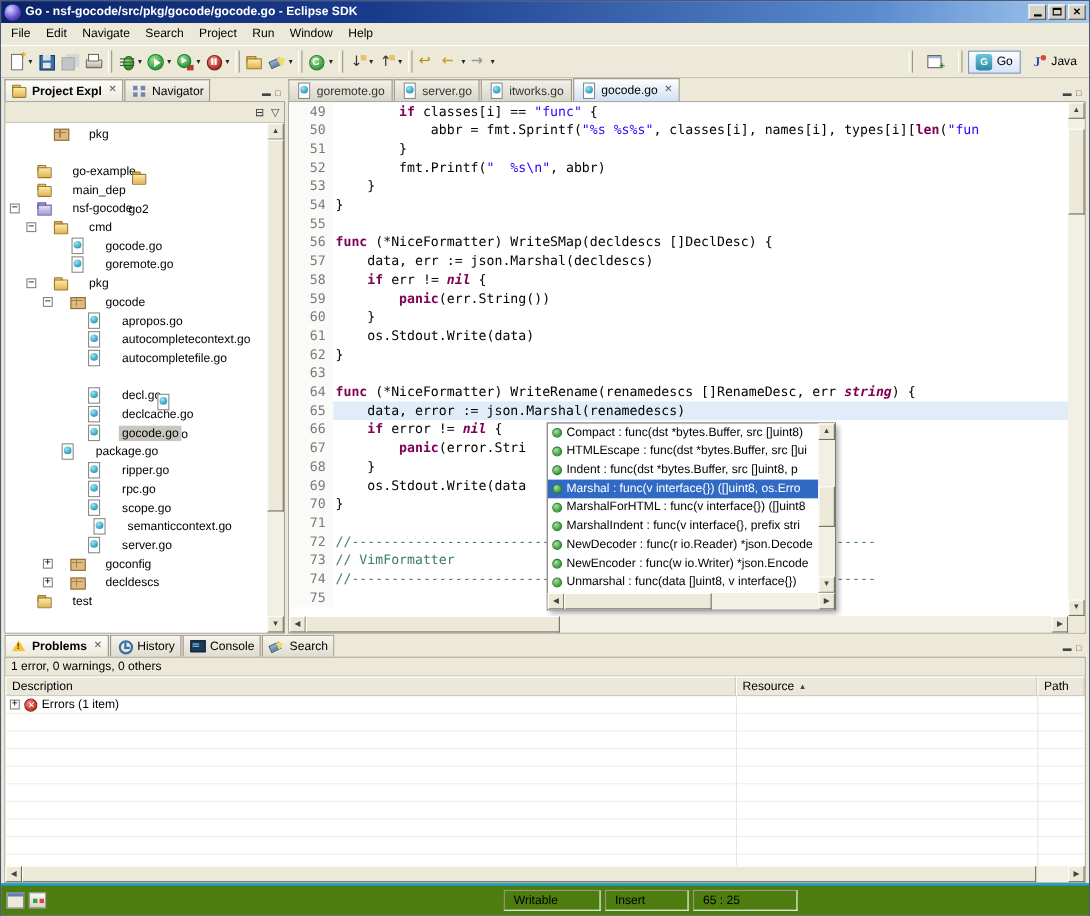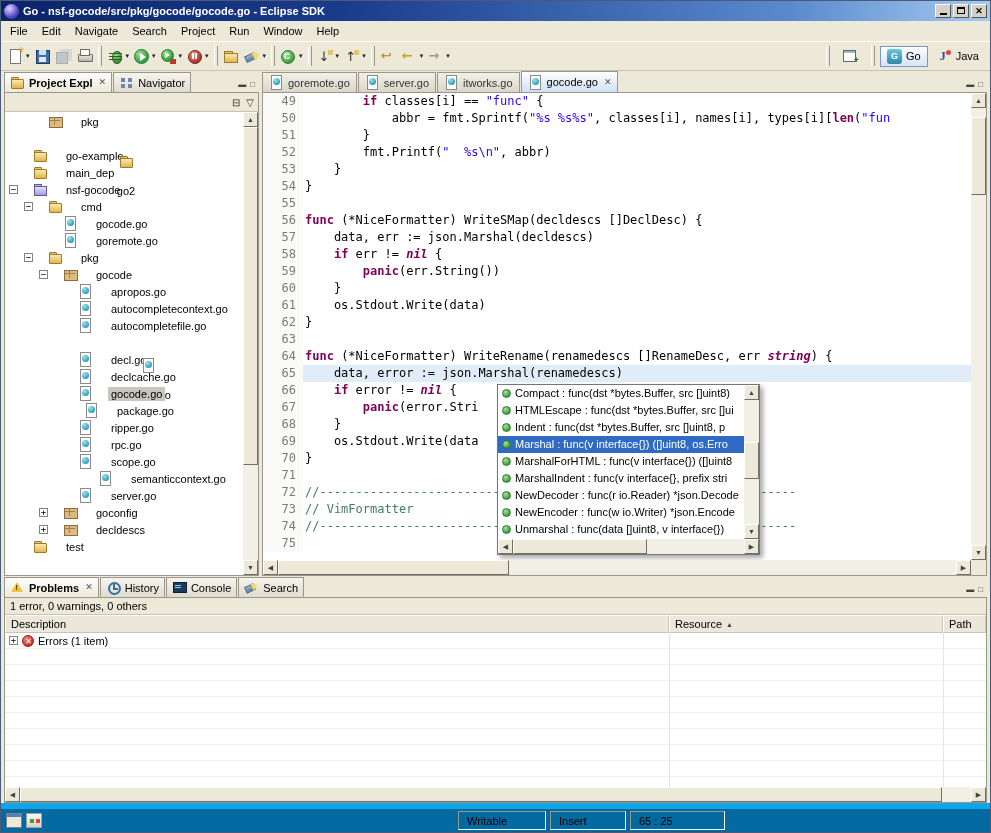--- a/index.html
+++ b/index.html
@@ -167,21 +167,21 @@
   .col{border:1px solid;border-color:#FFF #C8C5B8 #C8C5B8 #FFF;padding:2px 5px;display:flex;align-items:center;gap:4px;overflow:hidden}
   .col-desc{width:664px;flex:none}
   .col-res{width:274px;flex:none}
   .col-path{flex:1}
   .sort-icon{font-size:7px;color:#444}
   .prows{flex:1;position:relative;overflow:hidden;background:#FFF}
   .grid-line{position:absolute;top:0;bottom:0;width:1px;background:#E8E6DC}
   .prow{height:16px;display:flex;align-items:center;gap:4px;padding-left:4px;border-bottom:1px solid #F0EEE6}
 
   
-  .statusbar{height:29px;flex:none;display:flex;align-items:center;gap:4px;padding:2px 5px;border-top:6px solid #0ea5e9;background:#0369a1}
+  .statusbar{height:29px;flex:none;display:flex;align-items:center;gap:4px;padding:2px 5px;border-top:2px solid #0ea5e9;background:#4d7c0f}
   .status-cell{height:19px;border:1px solid;border-color:#9A968A #FFF #FFF #9A968A;padding:3px 8px 0;white-space:nowrap}
   .cell-writable{width:88px}
   .cell-insert{width:76px}
   .cell-pos{width:95px}
   .status-spacer{width:408px;flex:none}
   .status-tail{flex:1}
   .sbi{position:relative;display:inline-block;width:16px;height:15px;flex:none}
   .sbi-fastview{background:#ECE9D8;border:1px solid #808080;box-shadow:inset 0 3px 0 #5A7EB5}
   .sbi-progress{border:1px solid #A0A0A0;background:linear-gradient(#F8F8F4,#D8D4C8)}
   .sbi-progress::after{content:"";position:absolute;left:3px;top:5px;width:4px;height:4px;background:#3F9E3F;box-shadow:6px 0 0 #D44}
@@ -399,41 +399,41 @@
               <div class="tree-row" style="padding-left: 49px;">
                 <span class="expander empty"></span>
                 <span class="ico ico-gofile"></span>
                 <span class="tree-label">declcache.go</span>
               </div>
               <div class="tree-row selected" style="padding-left: 49px;">
                 <span class="expander empty"></span>
                 <span class="ico ico-gofile"></span>
                 <span class="tree-label">gocode.go</span>
               </div>
-              <div class="tree-row" style="padding-left: 55px;">
+              <div class="tree-row" style="padding-left: 25px;">
                 <span class="expander empty"></span>
                 <span class="ico ico-gofile"></span>
                 <span class="tree-label">package.go</span>
               </div>
               <div class="tree-row" style="padding-left: 49px;">
                 <span class="expander empty"></span>
                 <span class="ico ico-gofile"></span>
                 <span class="tree-label">ripper.go</span>
               </div>
               <div class="tree-row" style="padding-left: 49px;">
                 <span class="expander empty"></span>
                 <span class="ico ico-gofile"></span>
                 <span class="tree-label">rpc.go</span>
               </div>
               <div class="tree-row" style="padding-left: 49px;">
                 <span class="expander empty"></span>
                 <span class="ico ico-gofile"></span>
                 <span class="tree-label">scope.go</span>
               </div>
-              <div class="tree-row" style="padding-left: 69px;">
+              <div class="tree-row" style="padding-left: 54px;">
                 <span class="expander empty"></span>
                 <span class="ico ico-gofile"></span>
                 <span class="tree-label">semanticcontext.go</span>
               </div>
               <div class="tree-row" style="padding-left: 49px;">
                 <span class="expander empty"></span>
                 <span class="ico ico-gofile"></span>
                 <span class="tree-label">server.go</span>
               </div>
               <div class="tree-row" style="padding-left: 34px;">

